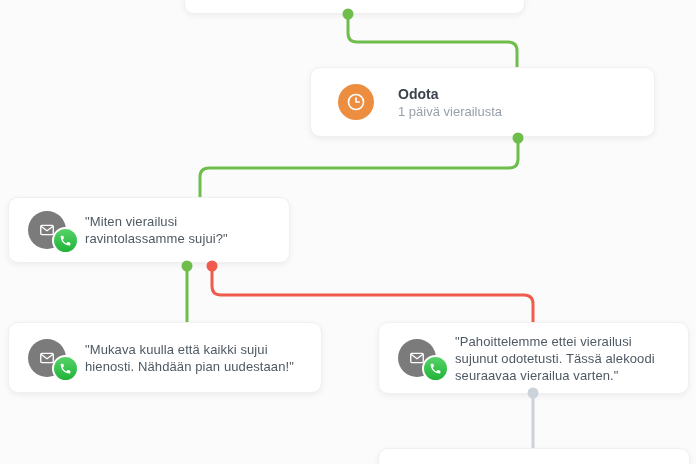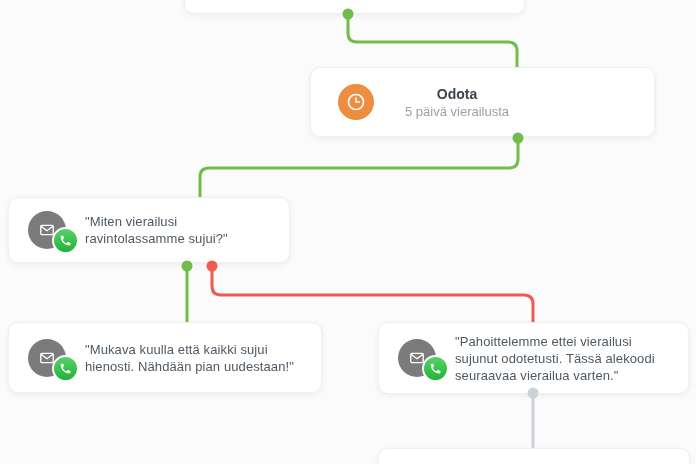--- a/index.html
+++ b/index.html
@@ -57,21 +57,21 @@
     justify-content: center;
   }
   .msg-text {
     margin-left: 19px;
     font-size: 13px;
     line-height: 17px;
     color: #4f5962;
     white-space: pre-line;
     letter-spacing: 0.1px;
   }
-  .wait-text { margin-left: 31px; text-align: center; }
+  .wait-text { margin-left: 24px; }
   .wait-title {
     font-size: 14px;
     font-weight: 700;
     color: #3c434b;
     line-height: 18px;
   }
   .wait-subtitle {
     font-size: 13px;
     color: #99a0a8;
     line-height: 17px;
@@ -93,21 +93,21 @@
 
   <div class="card card-wait">
     <div class="icon-circle orange">
       <svg width="22" height="22" viewBox="0 0 24 24" fill="none" stroke="#ffffff" stroke-width="1.8" stroke-linecap="round">
         <circle cx="12" cy="12" r="8.2"></circle>
         <path d="M12 7.6 V12 H15.6"></path>
       </svg>
     </div>
     <div class="wait-text">
       <div class="wait-title">Odota</div>
-      <div class="wait-subtitle">5 päivä vierailusta</div>
+      <div class="wait-subtitle">1 päivä vierailusta</div>
     </div>
   </div>
 
   <div class="card card-question">
     <div class="icon-circle">
       <svg width="20" height="20" viewBox="0 0 24 24" fill="none" stroke="#ffffff" stroke-width="1.6" stroke-linejoin="round">
         <rect x="4.5" y="6.5" width="15" height="11" rx="1.2"></rect>
         <path d="M4.8 7.4 L12 13 L19.2 7.4"></path>
       </svg>
       <div class="wa-badge">

